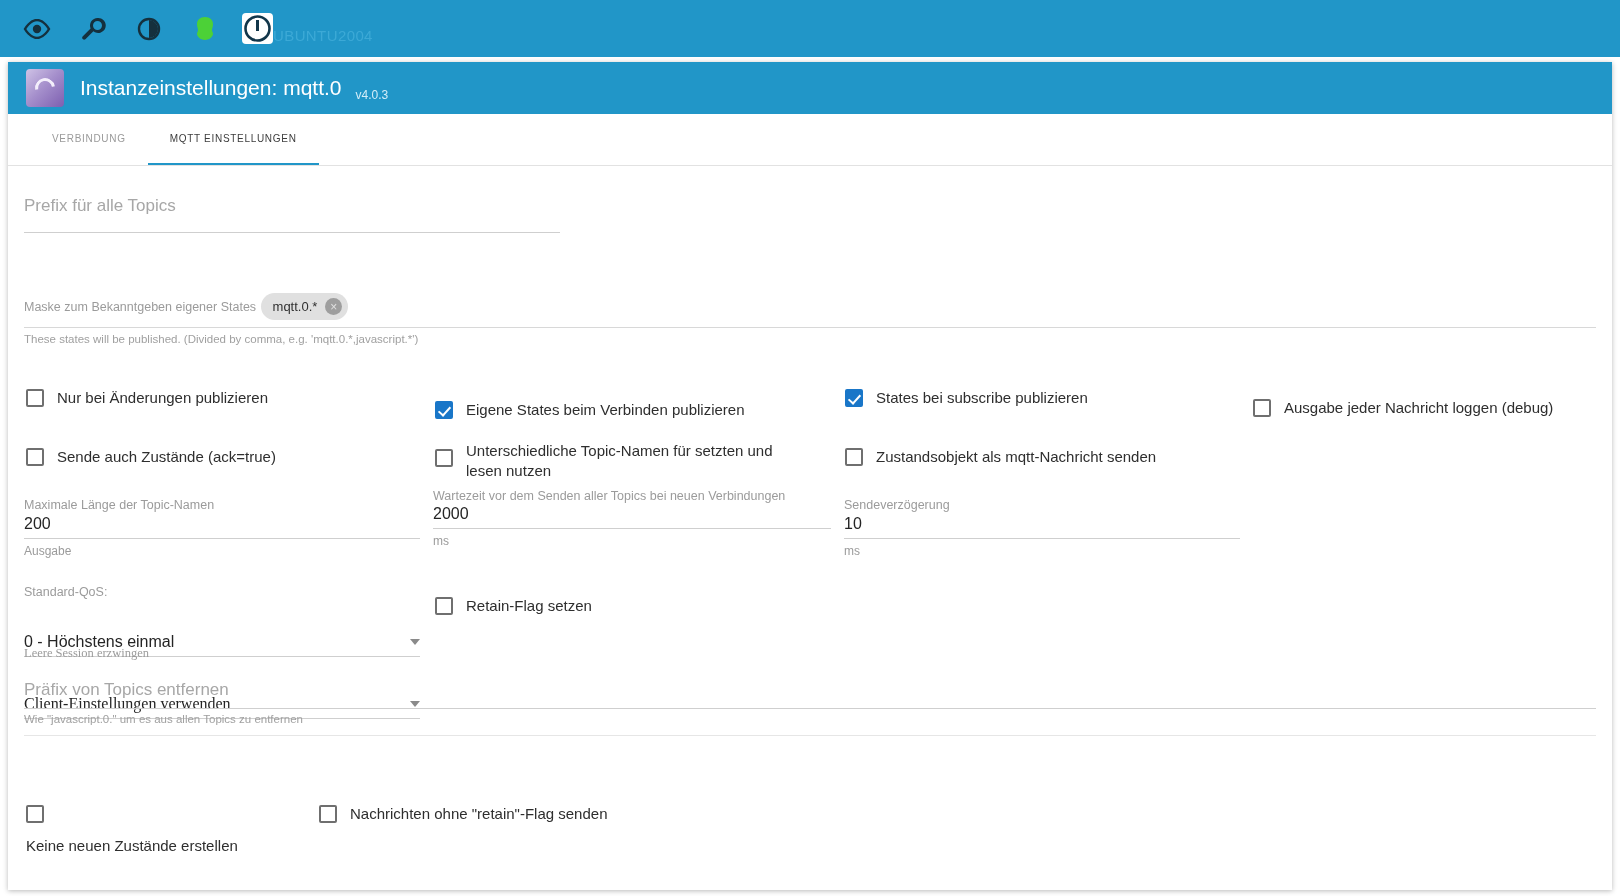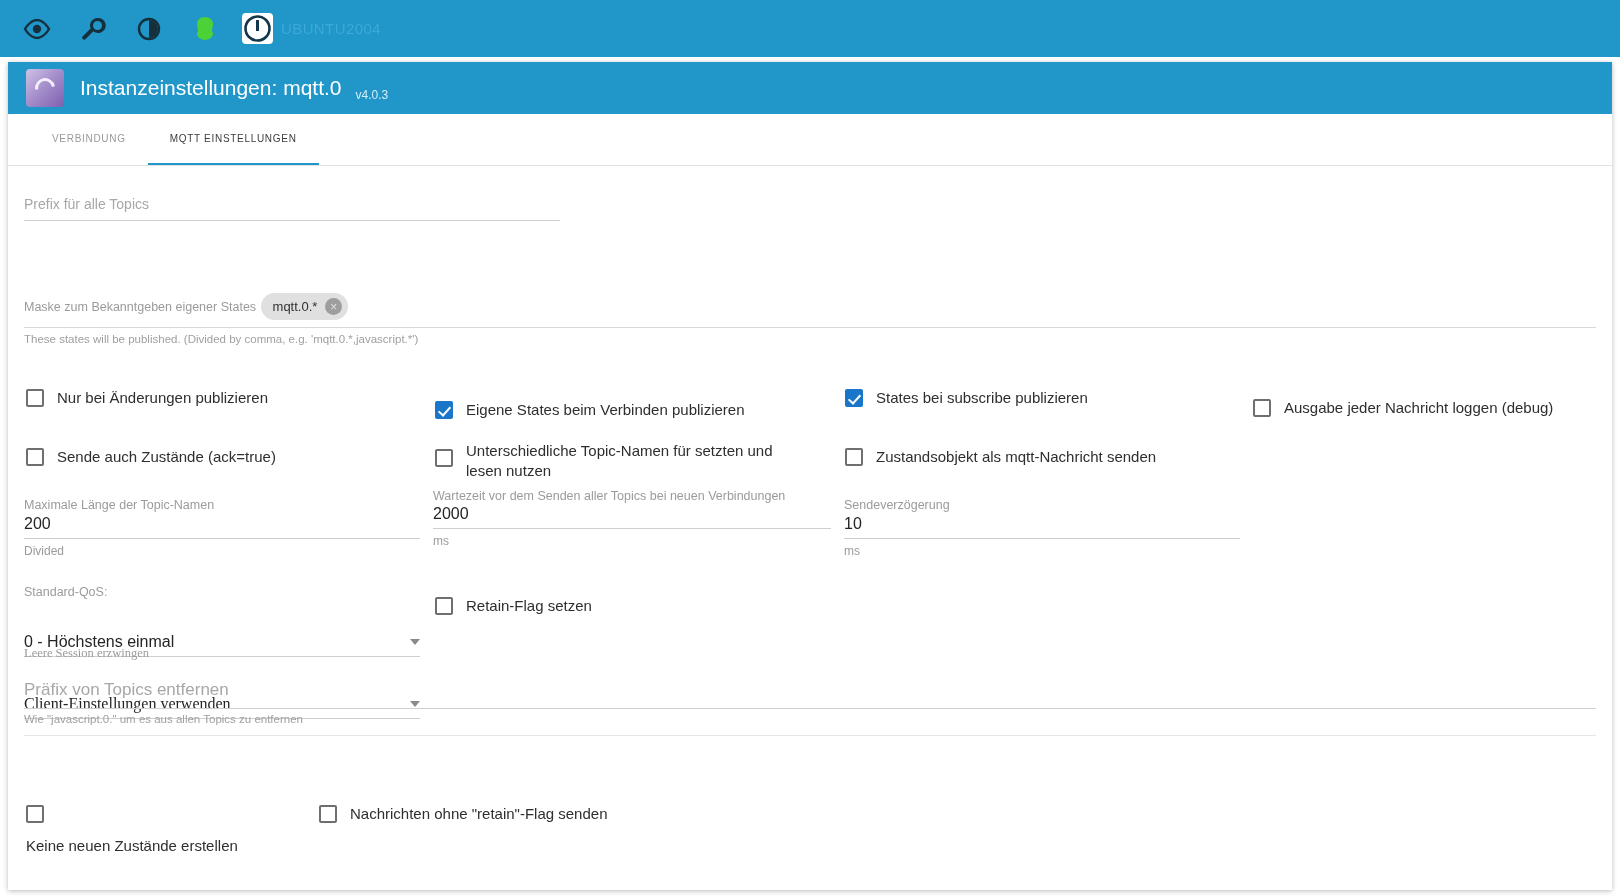--- a/index.html
+++ b/index.html
@@ -20,21 +20,21 @@
     padding-left: 22px;
     gap: 26px;
   }
   .topbar .ticon {
     width: 30px; height: 30px;
     display: flex; align-items: center; justify-content: center;
     color: #1b3a4a;
   }
   .topbar .ticon svg { display: block; }
   .host-badge {
-    display: flex; align-items: center; gap: 8px;
+    display: flex; align-items: flex-end; gap: 0;
     margin-left: -4px;
   }
   .host-logo {
     width: 31px; height: 31px; border-radius: 4px;
     background: #ffffff;
     display: flex; align-items: center; justify-content: center;
   }
   .host-name {
     color: #3ca9d6;
     font-size: 15px;
@@ -137,21 +137,21 @@
   }
   .mfield .munit {
     font-size: 12px;
     color: #9b9b9b;
     margin-top: 5px;
     display: block;
   }
 
   
   .prefix-field { left: 16px; top: 28px; width: 536px; }
-  .prefix-field .minput { font-size: 14px; padding-bottom: 8px; }
+  .prefix-field .minput { font-size: 17px; padding-bottom: 16px; }
 
   
   .chips-wrap { position: absolute; left: 16px; top: 118px; width: 1572px; }
   .chips-wrap .mlabel { font-size: 12.5px; color: #9b9b9b; }
   .chip {
     display: inline-flex; align-items: center; gap: 8px;
     height: 27px;
     background: #e0e0e0;
     border-radius: 14px;
     padding: 0 6px 0 12px;
@@ -335,21 +335,21 @@
       <span class="cblabel" style="max-width:345px;">Unterschiedliche Topic-Namen für setzten und lesen nutzen</span>
     </div>
     <div class="cb" style="left:837px; top:281px;">
       <span class="cbox"></span>
       <span class="cblabel" style="max-width:360px;">Zustandsobjekt als mqtt-Nachricht senden</span>
     </div>
 
     <div class="mfield" style="left:16px; top:331px; width:396px;">
       <span class="mlabel">Maximale Länge der Topic-Namen</span>
       <input class="minput" value="200" style="">
-      <span class="munit">Divided</span>
+      <span class="munit">Ausgabe</span>
     </div>
 
     <div class="mfield" style="left:425px; top:323px; width:398px;">
       <span class="mlabel" style="line-height:14px;">Wartezeit vor dem Senden aller Topics bei neuen Verbindungen</span>
       <input class="minput" value="2000" style="">
       <span class="munit">ms</span>
     </div>
 
     <div class="mfield" style="left:836px; top:331px; width:396px;">
       <span class="mlabel">Sendeverzögerung</span>

